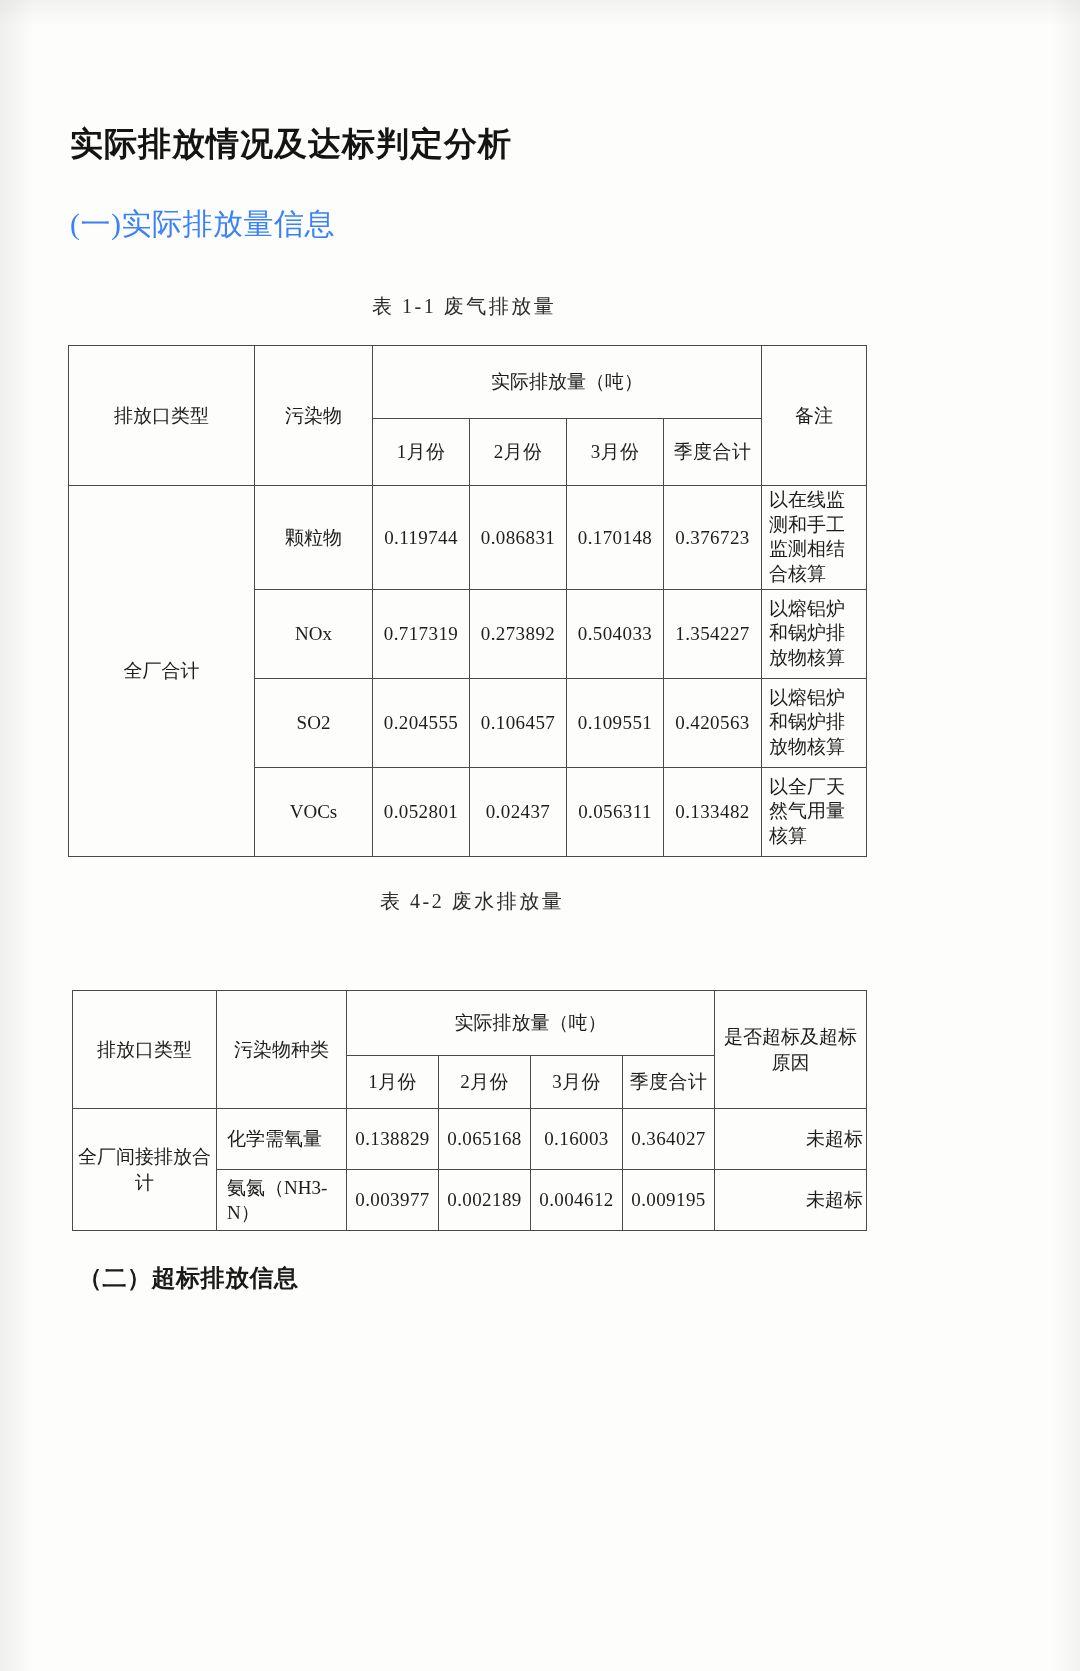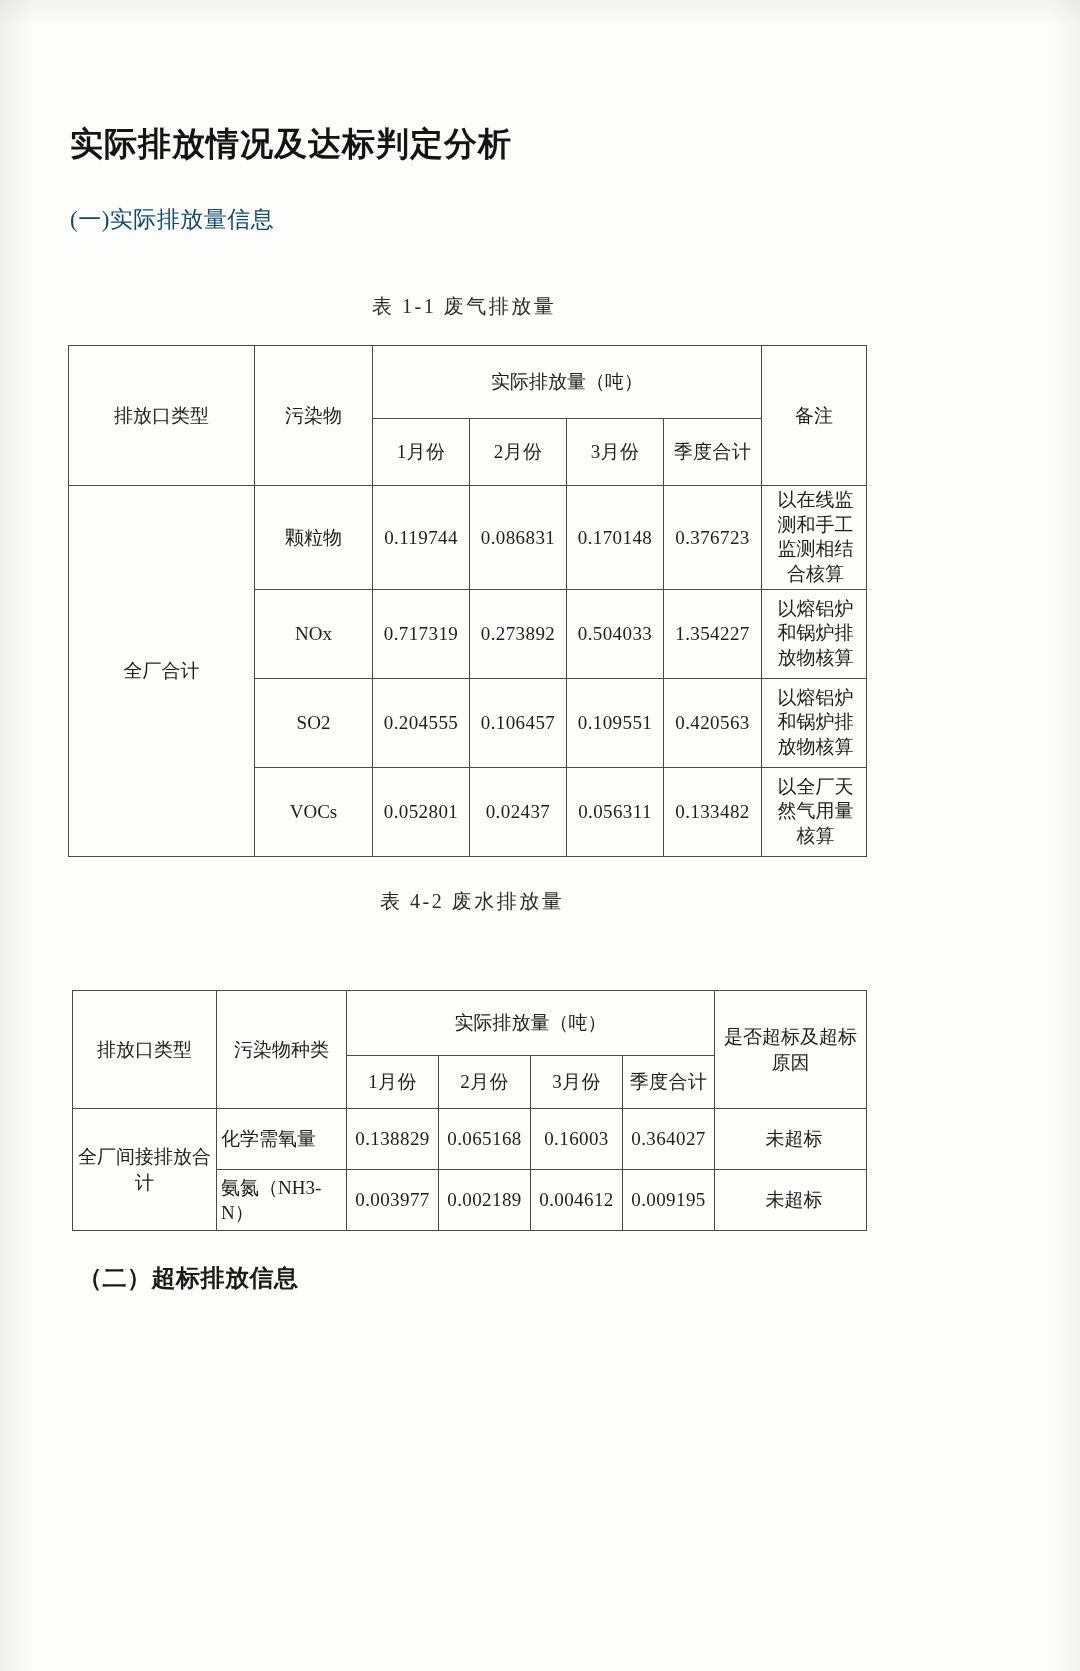--- a/index.html
+++ b/index.html
@@ -39,22 +39,22 @@
     top: 122px;
     margin: 0;
     font-size: 33px;
     font-weight: bold;
     letter-spacing: 1px;
     font-family: "DejaVu Serif", "Liberation Serif", serif;
     color: #141414;
   }
   .section-heading {
     position: absolute;
-    font-size: 23px;
-    color: #0c4a6e;
+    font-size: 30px;
+    color: #3b82f6;
     letter-spacing: 0.5px;
     font-family: "Liberation Serif", "DejaVu Serif", serif;
   }
   #sec-1 { left: 70px; top: 204px; }
   #sec-2 { left: 78px; top: 1262px; font-weight: bold; font-size: 24px; color: #1a1a1a;}
 
   .table-caption {
     position: absolute;
     font-size: 20px;
     letter-spacing: 2.5px;
@@ -104,41 +104,41 @@
   #table-waste-gas col.c-poll   { width: 118px; }
   #table-waste-gas col.c-m1     { width: 97px; }
   #table-waste-gas col.c-m2     { width: 97px; }
   #table-waste-gas col.c-m3     { width: 97px; }
   #table-waste-gas col.c-q      { width: 98px; }
   #table-waste-gas col.c-remark { width: 105px; }
   #table-waste-gas thead tr.r1 th { height: 68px; }
   #table-waste-gas thead tr.r2 th { height: 62px; }
   #table-waste-gas tbody td { height: 84px; }
   #table-waste-gas td.remark {
-    text-align: center;
+    text-align: left;
     padding-left: 7px;
     padding-right: 4px;
     font-size: 19px;
     line-height: 1.30;
   }
 
   
   #table-waste-water { left: 72px; top: 990px; width: 794px; }
   #table-waste-water col.c-type  { width: 144px; }
   #table-waste-water col.c-poll  { width: 130px; }
   #table-waste-water col.c-m1    { width: 92px; }
   #table-waste-water col.c-m2    { width: 92px; }
   #table-waste-water col.c-m3    { width: 92px; }
   #table-waste-water col.c-q     { width: 92px; }
   #table-waste-water col.c-over  { width: 152px; }
   #table-waste-water thead tr.r1 th { height: 60px; }
   #table-waste-water thead tr.r2 th { height: 48px; }
   #table-waste-water tbody td { height: 56px; }
-  #table-waste-water td.poll-name { text-align: left; padding-left: 4px; }
-  #table-waste-water td.over { text-align: center; padding-left: 10px; }
+  #table-waste-water td.poll-name { text-align: left; padding-left: 10px; }
+  #table-waste-water td.over { text-align: right; padding-left: 10px; }
 </style>
 </head>
 <body>
 
 <div class="page"></div>
 
 <div class="content">
 
   <h1 class="doc-title">实际排放情况及达标判定分析</h1>
 

